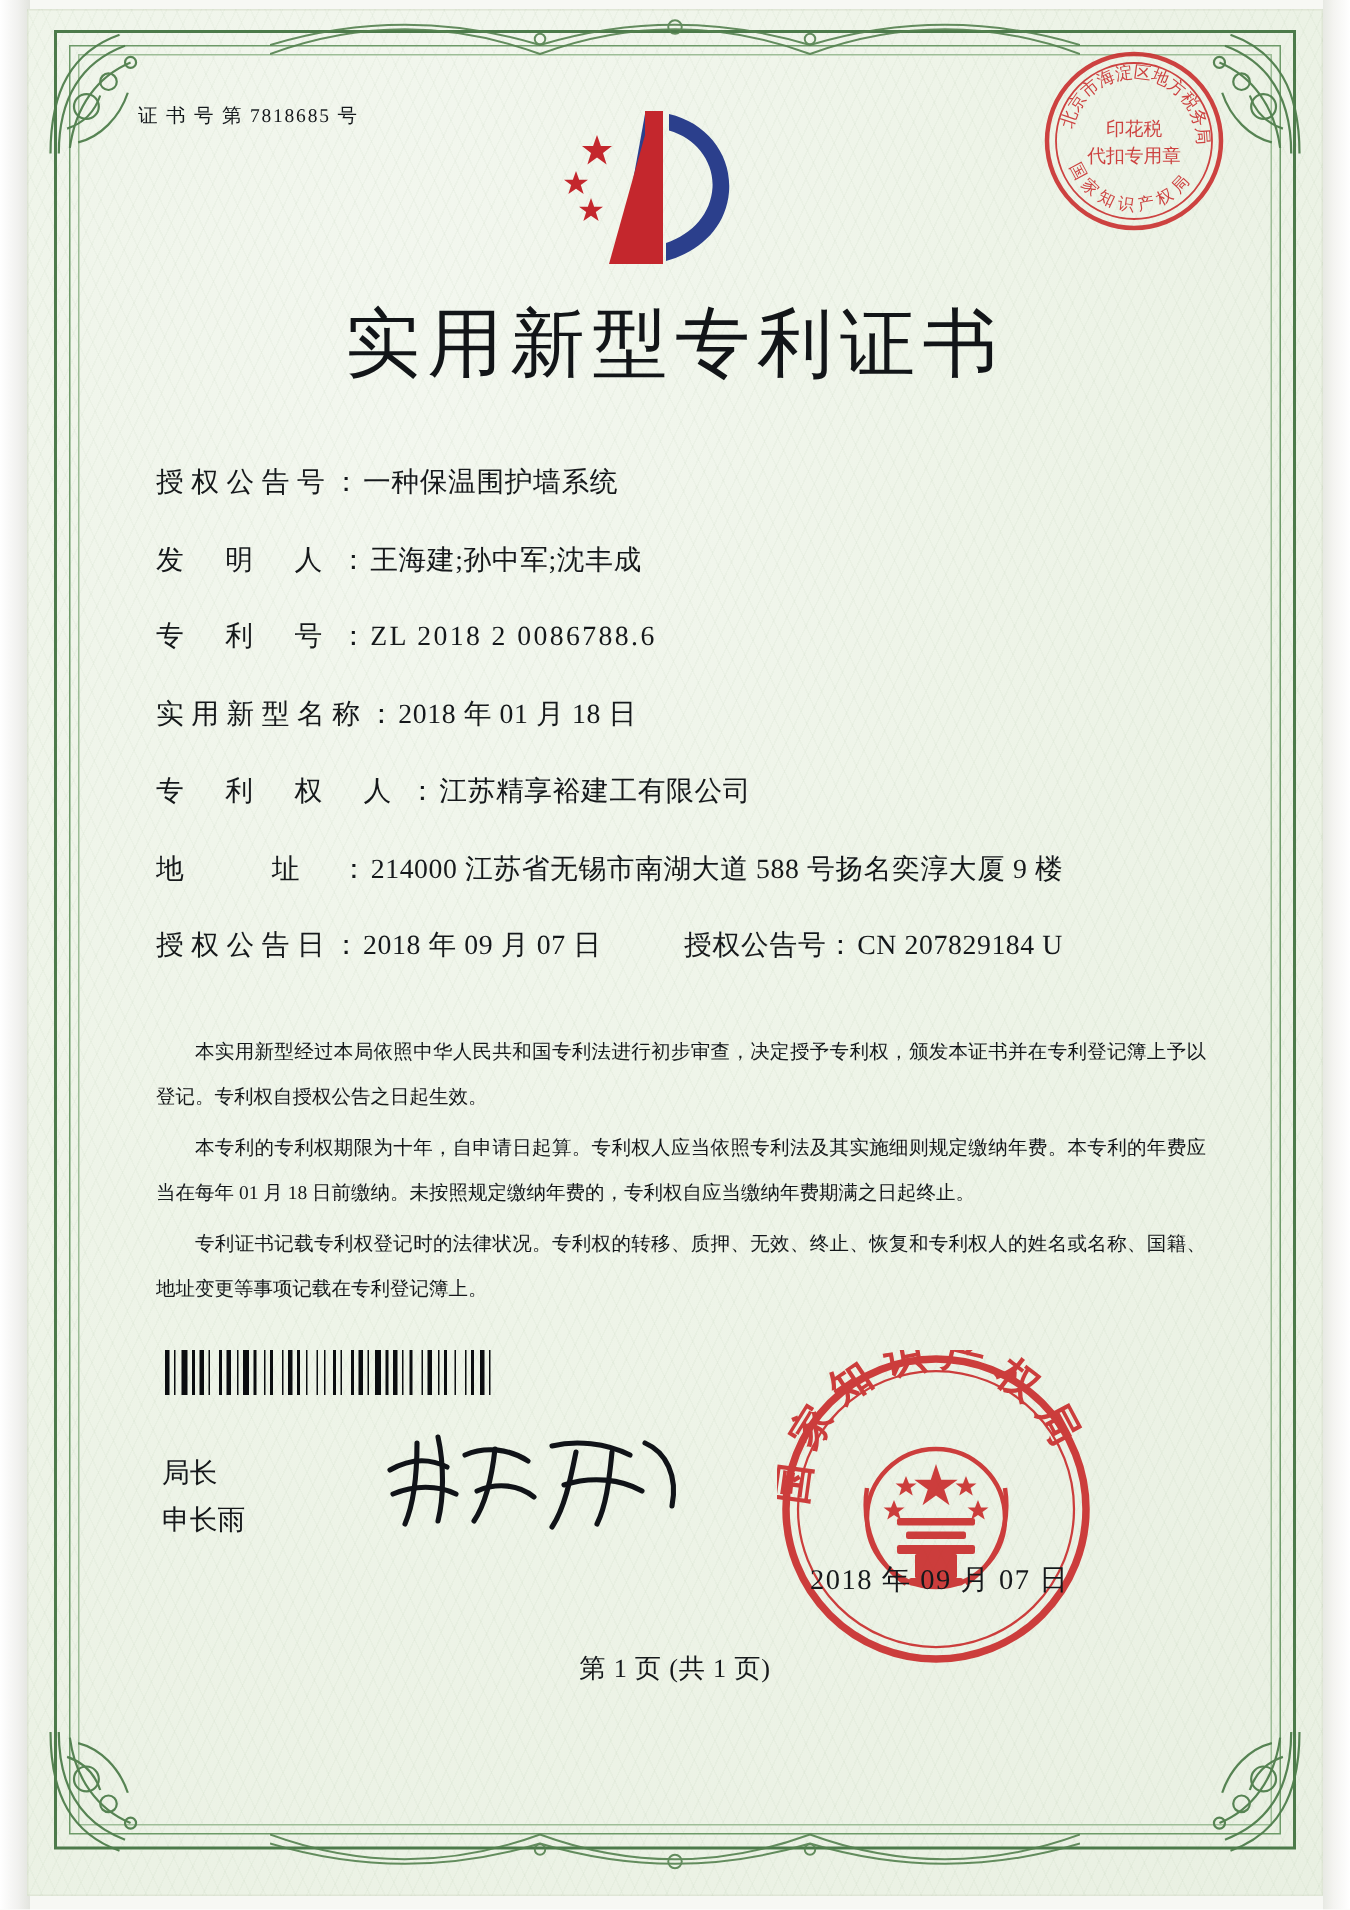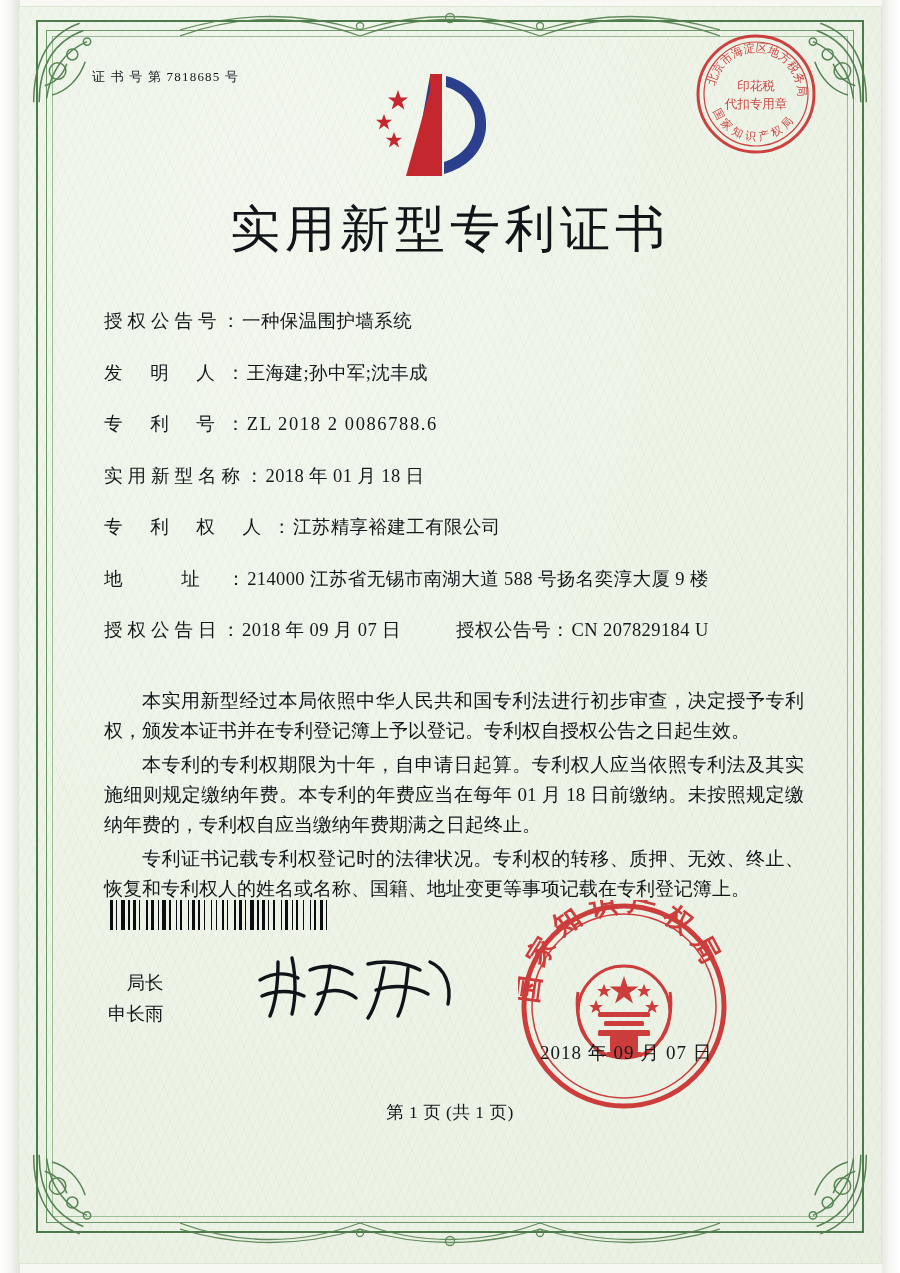--- a/index.html
+++ b/index.html
@@ -182,21 +182,21 @@
   }
   .pair-left { width: 352px; }
   .pair-right { flex: 1; }
 
   
   .body-text {
     position: absolute;
     left: 104px;
     top: 686px;
     width: 700px;
-    font-size: 19px;
+    font-size: 13px;
     line-height: 30px;
     color: #14171a;
     text-align: justify;
   }
   .body-text p {
     margin: 0 0 4px 0;
     text-indent: 2em;
   }
 
   
@@ -216,21 +216,20 @@
   }
 
   
   .sign-label {
     position: absolute;
     left: 108px;
     top: 968px;
     font-size: 18.5px;
     color: #15181b;
     line-height: 31px;
-    text-align: right;
   }
   .sign-script {
     position: absolute;
     left: 248px;
     top: 950px;
     width: 214px;
     height: 76px;
     color: #101318;
   }
 

